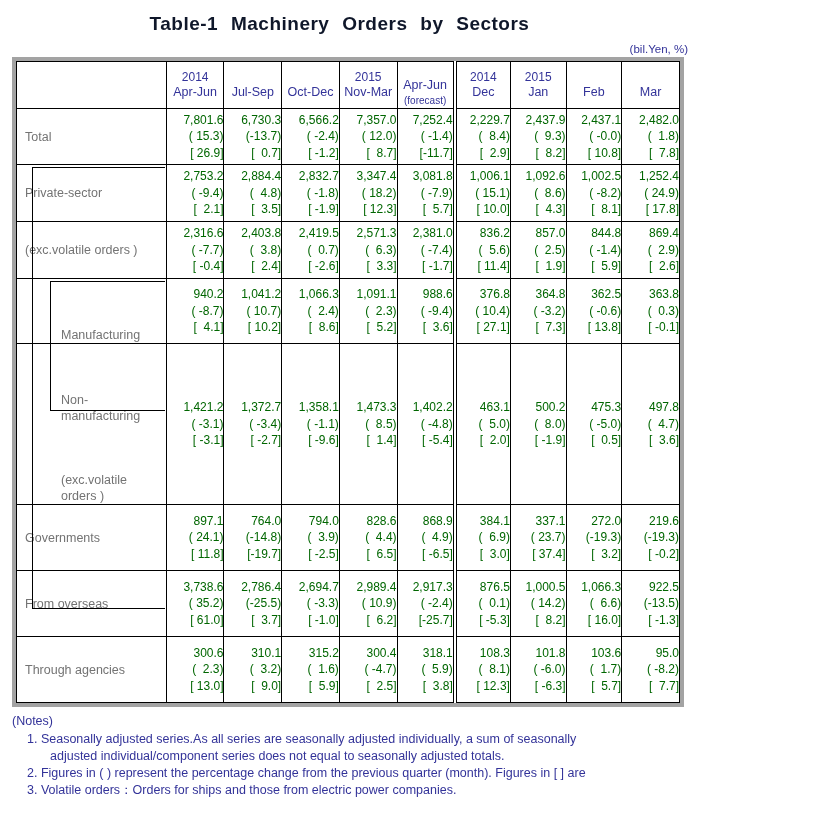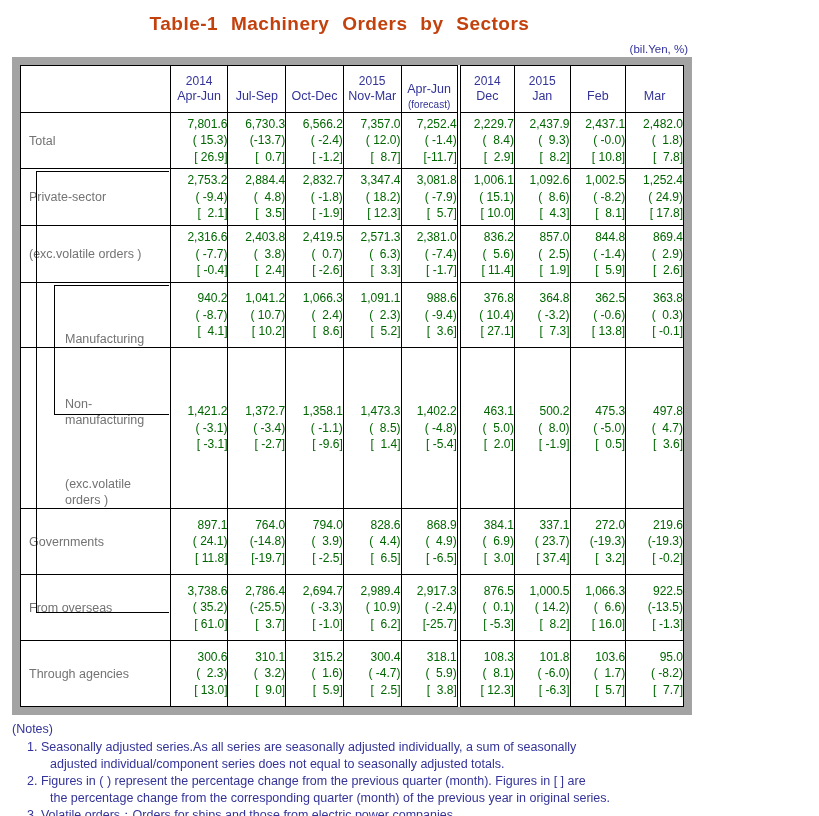--- a/index.html
+++ b/index.html
@@ -14,21 +14,21 @@
     color: #333399;
     overflow: hidden;
     position: relative;
   }
 
   
   #title {
     text-align: center;
     font-size: 19px;
     font-weight: bold;
-    color: #c2410c;
+    color: #0f172a;
     letter-spacing: 0.5px;
     padding-top: 13px;
     padding-right: 140px;
     word-spacing: 7px;
     white-space: nowrap;
   }
 
   
   #unit-row {
     width: 676px;
@@ -38,21 +38,21 @@
     color: #333399;
     height: 16px;
     line-height: 16px;
     margin-top: 6px;
   }
 
   
   #table-wrap {
     margin-left: 12px;
     width: 664px;
-    border: 8px solid #a3a3a3;
+    border: 4px solid #a3a3a3;
     border-collapse: separate;
   }
   table.tbl {
     border-collapse: collapse;
     width: 100%;
     table-layout: fixed;
   }
   table.tbl td, table.tbl th {
     border: 1px solid #000;
     padding: 0;
@@ -602,15 +602,14 @@
   </table>
 <div class="nestbox" style="top: 105.5px; height: 440px; left: 16px; width: 132px;"></div>
     <div class="nestbox" style="top: 219.5px; height: 128px; left: 34px; width: 114px;"></div>
   </div>
 
 <div id="notes">
   <div class="nhead">(Notes)</div>
   <div class="nitem">1. Seasonally adjusted series.As all series are seasonally adjusted individually, a sum of seasonally</div>
   <div class="ncont">adjusted individual/component series does not equal to seasonally adjusted totals.</div>
   <div class="nitem">2. Figures in ( ) represent the percentage change from the previous quarter (month). Figures in [ ] are</div>
-  <div class="ncont">the percentage change from the corresponding quarter (month) of the previous year in original series.</div>
   <div class="nitem">3. Volatile orders：Orders for ships and those from electric power companies.</div>
 </div>
 
 </body></html>

